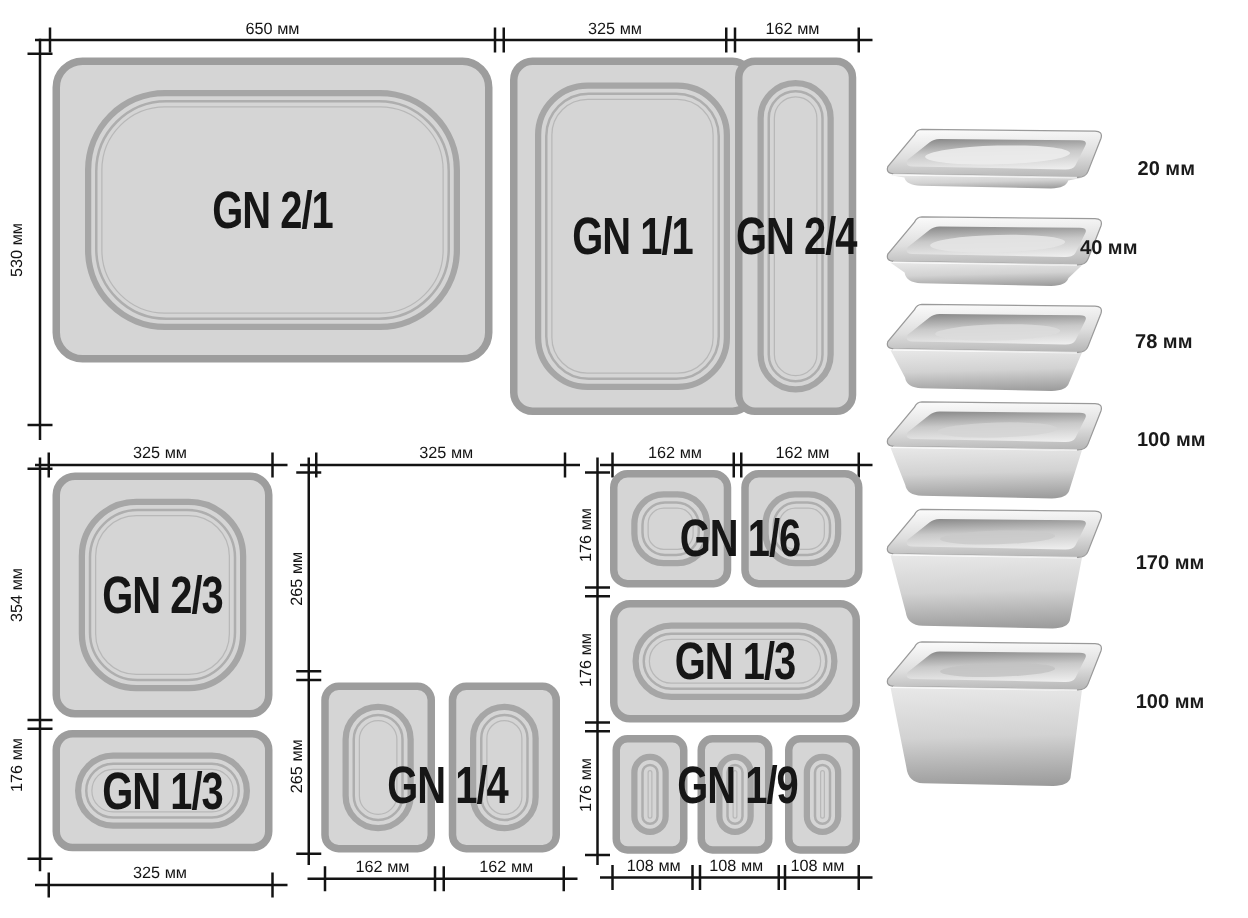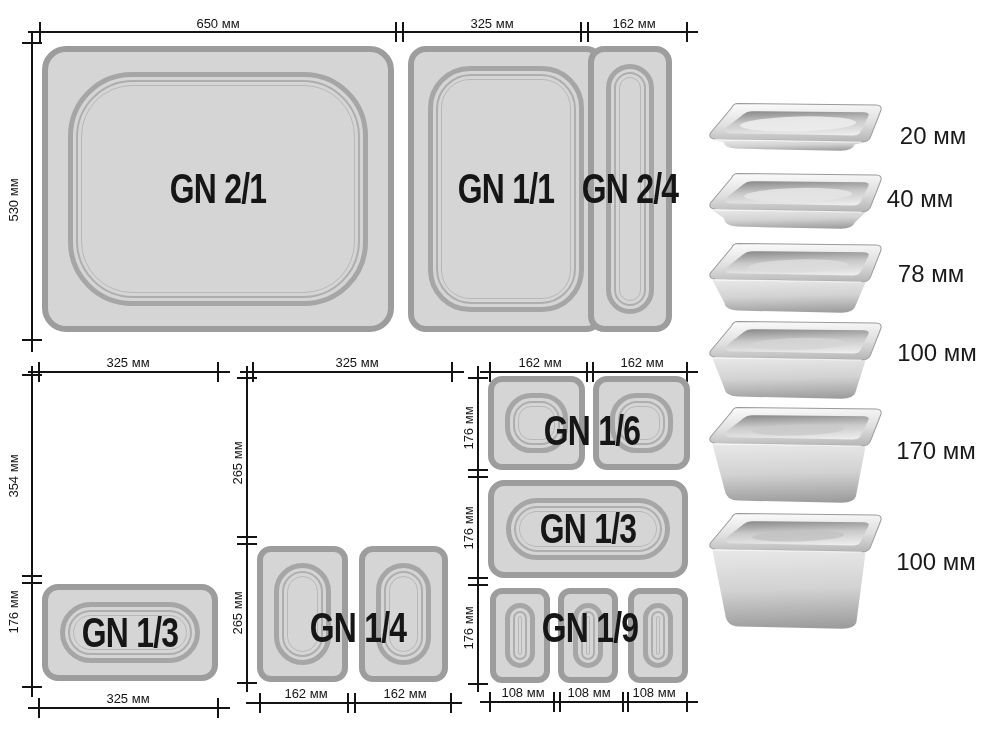--- a/index.html
+++ b/index.html
@@ -33,21 +33,21 @@
   .group-label{left:auto;top:auto;}
   
   .dim{
     position:absolute;font-size:13px;color:#131313;white-space:nowrap;
     transform:translate(-50%,-50%);line-height:1;
   }
   .dim.rot{transform:translate(-50%,-50%) rotate(-90deg);}
   
   .depth{
     position:absolute;transform:translate(-50%,-50%);
-    font-size:24px;font-weight:400;color:#1a1a1a;white-space:nowrap;line-height:1;
+    font-size:16px;font-weight:700;color:#1a1a1a;white-space:nowrap;line-height:1;
   }
   svg{position:absolute;left:0;top:0;}
   .photo{position:absolute;}
 </style>
 </head>
 <body>
 
 <div id="stage">
 
   <svg width="998" height="734" viewBox="0 0 998 734">
@@ -131,33 +131,37 @@
 
   <span class="dim" style="left:540px;top:362px">162 мм</span>
   <span class="dim" style="left:642px;top:362px">162 мм</span>
   <span class="dim rot" style="left:468px;top:428px">176 мм</span>
   <span class="dim rot" style="left:468px;top:528px">176 мм</span>
   <span class="dim rot" style="left:468px;top:628px">176 мм</span>
   <span class="dim" style="left:523px;top:692px">108 мм</span>
   <span class="dim" style="left:589px;top:692px">108 мм</span>
   <span class="dim" style="left:654px;top:692px">108 мм</span>
 
-  <div class="pan" style="left:42px;top:46px;width:352px;height:286px;--r1:24px;--r2:64px;--inset:20px">
+  <div class="pan" style="left:42px;top:46px;width:352px;height:244px;--r1:24px;--r2:64px;--inset:20px">
     <div class="rim"></div>
     <div class="pan-label">GN 2/1</div>
   </div>
   <div class="pan" style="left:408px;top:46px;width:196px;height:286px;--r1:18px;--r2:42px;--inset:14px">
     <div class="rim"></div>
     <div class="pan-label">GN 1/1</div>
   </div>
-  <div class="pan" style="left:588px;top:46px;width:84px;height:286px;--r1:16px;--r2:40px;--inset:12px">
+  <div class="pan" style="left:588px;top:46px;width:97px;height:286px;--r1:16px;--r2:40px;--inset:12px">
     <div class="rim"></div>
     <div class="pan-label">GN 2/4</div>
   </div>
 
+  <div class="pan" style="left:42px;top:378px;width:176px;height:196px;--r1:18px;--r2:46px;--inset:15px">
+    <div class="rim"></div>
+    <div class="pan-label">GN 2/3</div>
+  </div>
   <div class="pan" style="left:42px;top:584px;width:176px;height:97px;--r1:16px;--r2:32px;--inset:12px">
     <div class="rim"></div>
     <div class="pan-label">GN 1/3</div>
   </div>
 
   <div class="pan" style="left:257px;top:546px;width:91px;height:136px;--r1:14px;--r2:30px;--inset:11px">
     <div class="rim"></div>
   </div>
   <div class="pan" style="left:359px;top:546px;width:89px;height:136px;--r1:14px;--r2:30px;--inset:11px">
     <div class="rim"></div>
@@ -221,21 +225,21 @@
 
   <svg class="photo" style="left:706px;top:168px" width="182" height="70" viewBox="0 0 182 70">
     <g transform="rotate(-1.5 91 24)">
       <path d="M6,40 L159,46 L148,56 Q146,62 134,62 L30,57 Q18,56 17,48 Z" fill="url(#bodyGrad)"></path>
       <path d="M32,4 L170,9 Q177,9 175,15 L164,41 Q162,46 155,45.5 L9,39 Q2,38.5 4,33 L26,8 Q28,4 32,4 Z" fill="url(#rimGrad)" stroke="#9a9a9a" stroke-width="1"></path>
       <path d="M46,12 L158,16 Q165,16.3 162,21 L154,36 Q152,39.5 145,39 L24,33.5 Q17,33 20,28 L38,14.5 Q41,12 46,12 Z" fill="url(#innerGrad)"></path>
       <ellipse cx="92" cy="27" rx="54" ry="7" fill="#e4e4e4" opacity=".9"></ellipse>
       <path d="M8,39.5 L155,45.8" stroke="#fcfcfc" stroke-width="1.3" opacity=".8"></path>
     </g>
   </svg>
-  <span class="depth" style="left:920px;top:199px">40 мм</span>
+  <span class="depth" style="left:887px;top:199px">40 мм</span>
 
   <svg class="photo" style="left:706px;top:238px" width="182" height="84" viewBox="0 0 182 84">
     <g transform="rotate(-1.5 91 24)">
       <path d="M6,40 L159,46 L148,70 Q146,76 134,76 L30,71 Q18,70 17,62 Z" fill="url(#bodyGrad)"></path>
       <path d="M32,4 L170,9 Q177,9 175,15 L164,41 Q162,46 155,45.5 L9,39 Q2,38.5 4,33 L26,8 Q28,4 32,4 Z" fill="url(#rimGrad)" stroke="#9a9a9a" stroke-width="1"></path>
       <path d="M46,12 L158,16 Q165,16.3 162,21 L154,36 Q152,39.5 145,39 L24,33.5 Q17,33 20,28 L38,14.5 Q41,12 46,12 Z" fill="url(#innerGrad)"></path>
       <ellipse cx="92" cy="28" rx="50" ry="6.5" fill="#dcdcdc" opacity=".85"></ellipse>
       <path d="M8,39.5 L155,45.8" stroke="#fcfcfc" stroke-width="1.3" opacity=".8"></path>
     </g>
   </svg>

